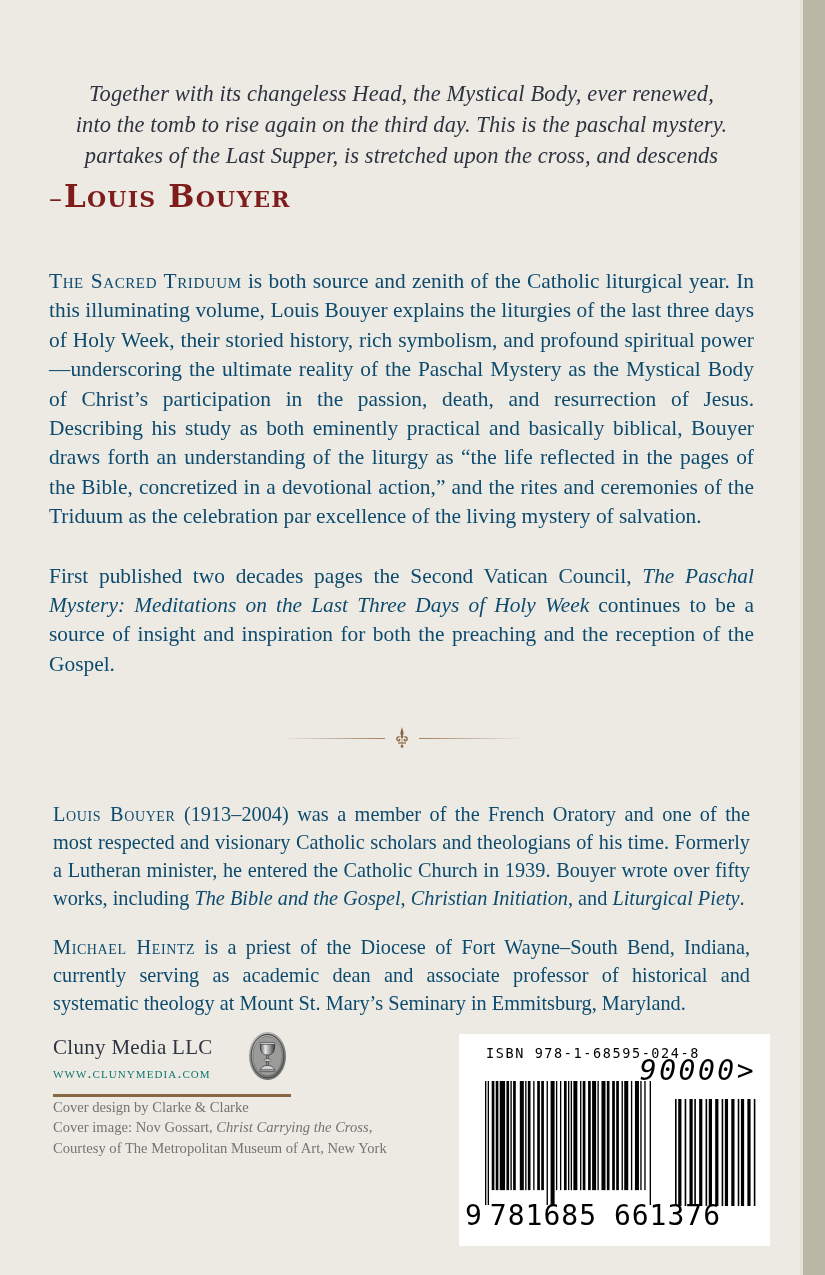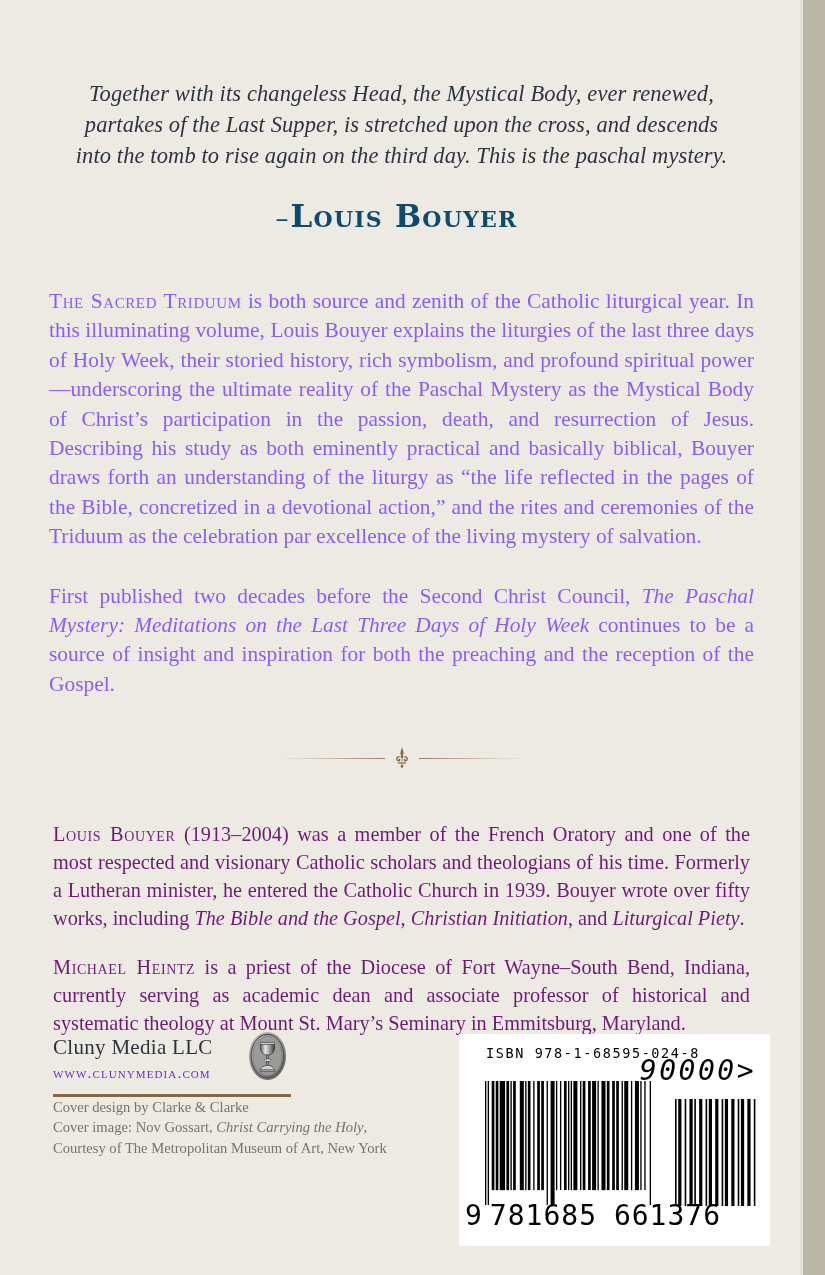--- a/index.html
+++ b/index.html
@@ -53,47 +53,47 @@
     font-family: "Liberation Serif", "DejaVu Serif", serif;
     font-style: italic;
     font-size: 22.5px;
     line-height: 31px;
     text-align: center;
     color: #2D3340;
     letter-spacing: 0.1px;
   }
   .epigraph p { margin: 0; }
   .attribution {
-    margin-top: 28px;
-    text-align: center;
+    margin-top: 8px;
+    text-align: left;
     padding-right: 10px;
     font-family: "DejaVu Serif", "Liberation Serif", serif;
     font-weight: bold;
     font-size: 31px;
     line-height: 34px;
     letter-spacing: 1.2px;
-    color: #0c4a6e;
+    color: #7f1d1d;
     font-variant: small-caps;
   }
   .attribution .dash {
     font-weight: normal;
     font-size: 26px;
     letter-spacing: 2px;
   }
 
   
   .body-block {
     margin-top: 52px;
   }
   .body-par {
     font-size: 21.4px;
     line-height: 29.4px;
     text-align: justify;
     margin: 0 0 23px 0;
-    color: #8b5cf6;
+    color: #0c4a6e;
     hyphens: none;
   }
   .body-par:last-child { margin-bottom: 0; }
   .smallcaps {
     font-variant: small-caps;
     letter-spacing: 0.6px;
   }
   .ital { font-style: italic; }
 
   .gap-para { margin-top: 30px; }
@@ -118,21 +118,21 @@
     line-height: 0;
   }
 
   
   .bios { margin-top: 48px; }
   .bio-par {
     font-size: 20.3px;
     line-height: 27.8px;
     text-align: justify;
     margin: 0 0 22px 0;
-    color: #701a75;
+    color: #0c4a6e;
     padding: 0 4px;
   }
   .bio-par:last-child { margin-bottom: 0; }
 
   
   .bottom {
     position: absolute;
     left: 0;
     top: 1034px;
     width: 803px;
@@ -148,21 +148,21 @@
     font-size: 21px;
     line-height: 26px;
     color: #2D3340;
     letter-spacing: 0.3px;
   }
   .pub-url {
     margin-top: 4px;
     font-size: 15.6px;
     font-variant: small-caps;
     letter-spacing: 1.1px;
-    color: #6d28d9;
+    color: #0f766e;
   }
   .pub-row {
     display: flex;
     align-items: center;
   }
   .pub-text-wrap { width: 190px; }
   .logo-medallion {
     width: 39px;
     height: 50px;
     margin-left: 5px;
@@ -244,29 +244,29 @@
 
 <div id="cover">
 
   <div id="spine-fold"></div>
   <div id="spine-strip"></div>
 
   <div id="content">
 
     <div class="epigraph">
       <p>Together with its changeless Head, the Mystical Body, ever renewed,</p>
+      <p>into the tomb to rise again on the third day. This is the paschal mystery.</p>
       <p>partakes of the Last Supper, is stretched upon the cross, and descends</p>
-      <p>into the tomb to rise again on the third day. This is the paschal mystery.</p>
     </div>
     <div class="attribution"><span class="dash">–</span><span>Louis Bouyer</span></div>
 
     <div class="body-block">
       <p class="body-par"><span class="smallcaps">The Sacred Triduum</span><span> is both source and zenith of the Catholic liturgical year. In this illuminating volume, Louis Bouyer explains the liturgies of the last three days of Holy Week, their storied history, rich symbolism, and profound spiritual power—underscoring the ultimate reality of the Paschal Mystery as the Mystical Body of Christ’s participation in the passion, death, and resurrection of Jesus. Describing his study as both eminently practical and basically biblical, Bouyer draws forth an understanding of the liturgy as “the life reflected in the pages of the Bible, concretized in a devotional action,” and the rites and ceremonies of the Triduum as the celebration par excellence of the living mystery of salvation.</span></p>
 
-      <p class="body-par gap-para"><span>First published two decades before the Second Christ Council, </span><span class="ital">The Paschal Mystery: Meditations on the Last Three Days of Holy Week</span><span> continues to be a source of insight and inspiration for both the preaching and the reception of the Gospel.</span></p>
+      <p class="body-par gap-para"><span>First published two decades pages the Second Vatican Council, </span><span class="ital">The Paschal Mystery: Meditations on the Last Three Days of Holy Week</span><span> continues to be a source of insight and inspiration for both the preaching and the reception of the Gospel.</span></p>
     </div>
 
     <div class="divider">
       <div class="rule"></div>
       <div class="fleuron">
         <svg width="30" height="30" viewBox="0 0 30 30" aria-hidden="true">
           <g fill="#8A6744">
             <path d="M15 4 C14.1 7.2 13.4 9 13.4 10.6 C13.4 11.6 14.1 12.4 15 12.4
                      C15.9 12.4 16.6 11.6 16.6 10.6 C16.6 9 15.9 7.2 15 4 Z"></path>
             <path d="M15 12.0 C14.2 12.0 13.6 12.7 13.6 13.6 C13.6 14.4 14.1 15.0 14.7 15.2
@@ -339,21 +339,21 @@
               <rect x="12.0" y="38.9" width="15.0" height="1.7" rx="0.7" fill="#bdbebc" stroke="#2f3130" stroke-width="0.6"></rect>
             </g>
           </svg>
         </div>
       </div>
 
       <div class="pub-rule"></div>
 
       <div class="credits">
         <div>Cover design by Clarke &amp; Clarke</div>
-        <div><span>Cover image: Nov Gossart, </span><span class="ital">Christ Carrying the Holy</span><span>,</span></div>
+        <div><span>Cover image: Nov Gossart, </span><span class="ital">Christ Carrying the Cross</span><span>,</span></div>
         <div>Courtesy of The Metropolitan Museum of Art, New York</div>
       </div>
     </div>
 
     <div class="barcode-box">
       <div class="isbn-line">ISBN 978-1-68595-024-8</div>
       <div class="addon-digits">90000&gt;</div>
       <svg class="bars-main" id="bars-main" viewBox="0 0 124 100" preserveAspectRatio="none">
           <rect x="0" y="0" width="1" height="100" fill="#000"></rect>
           <rect x="2" y="0" width="1" height="100" fill="#000"></rect>

